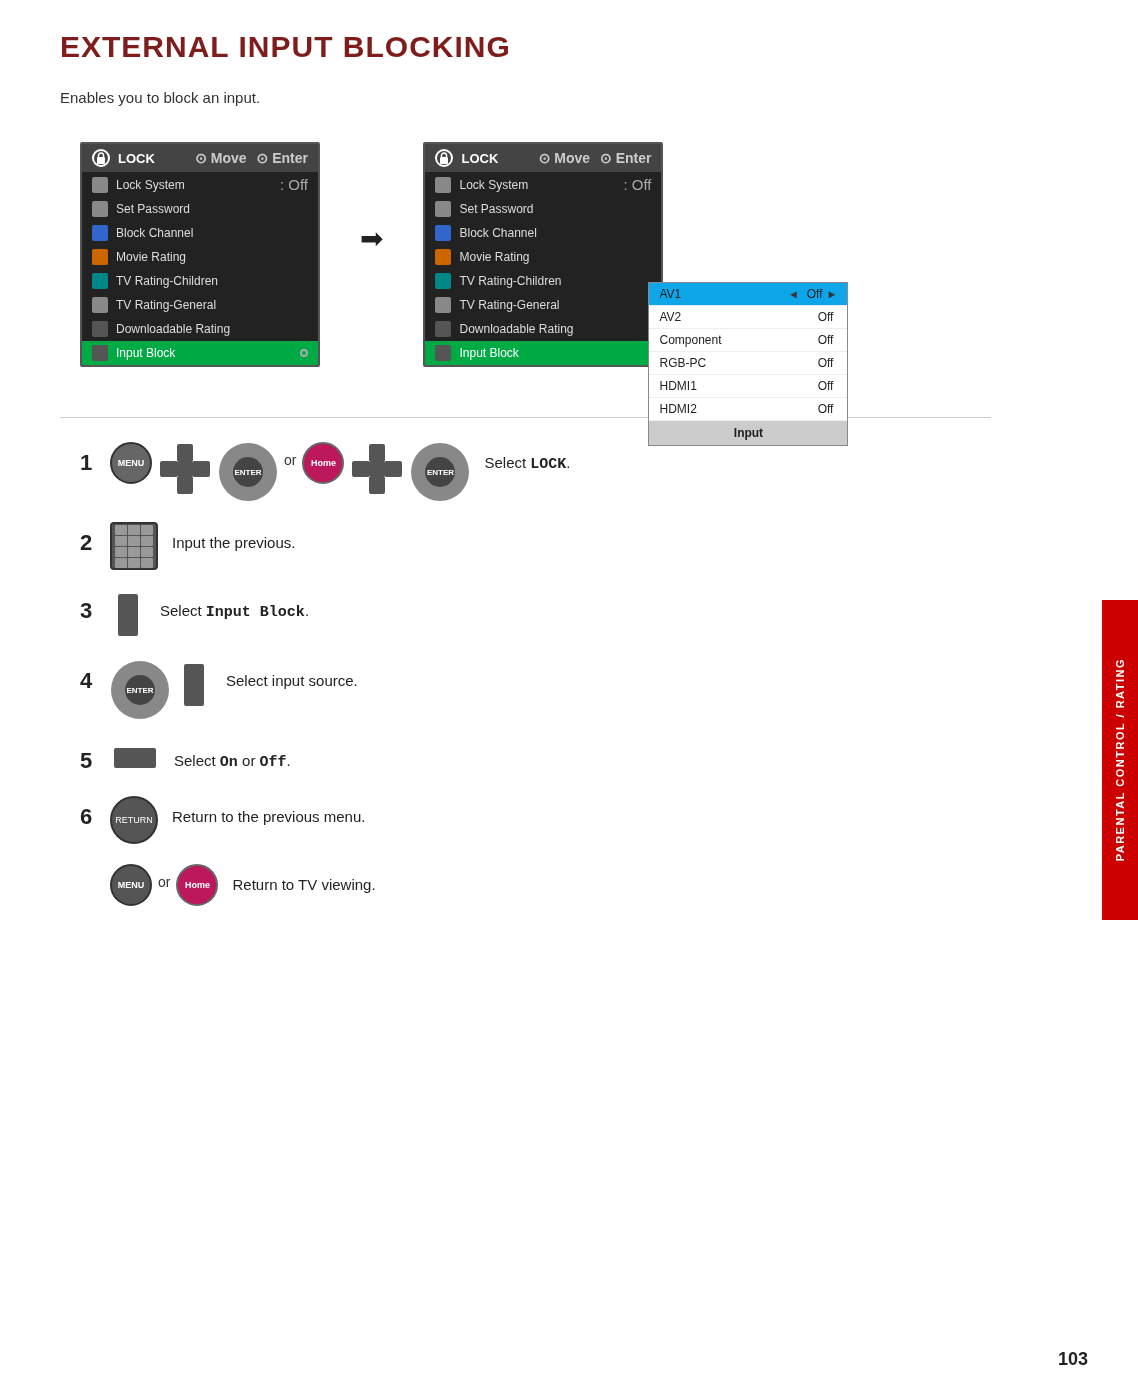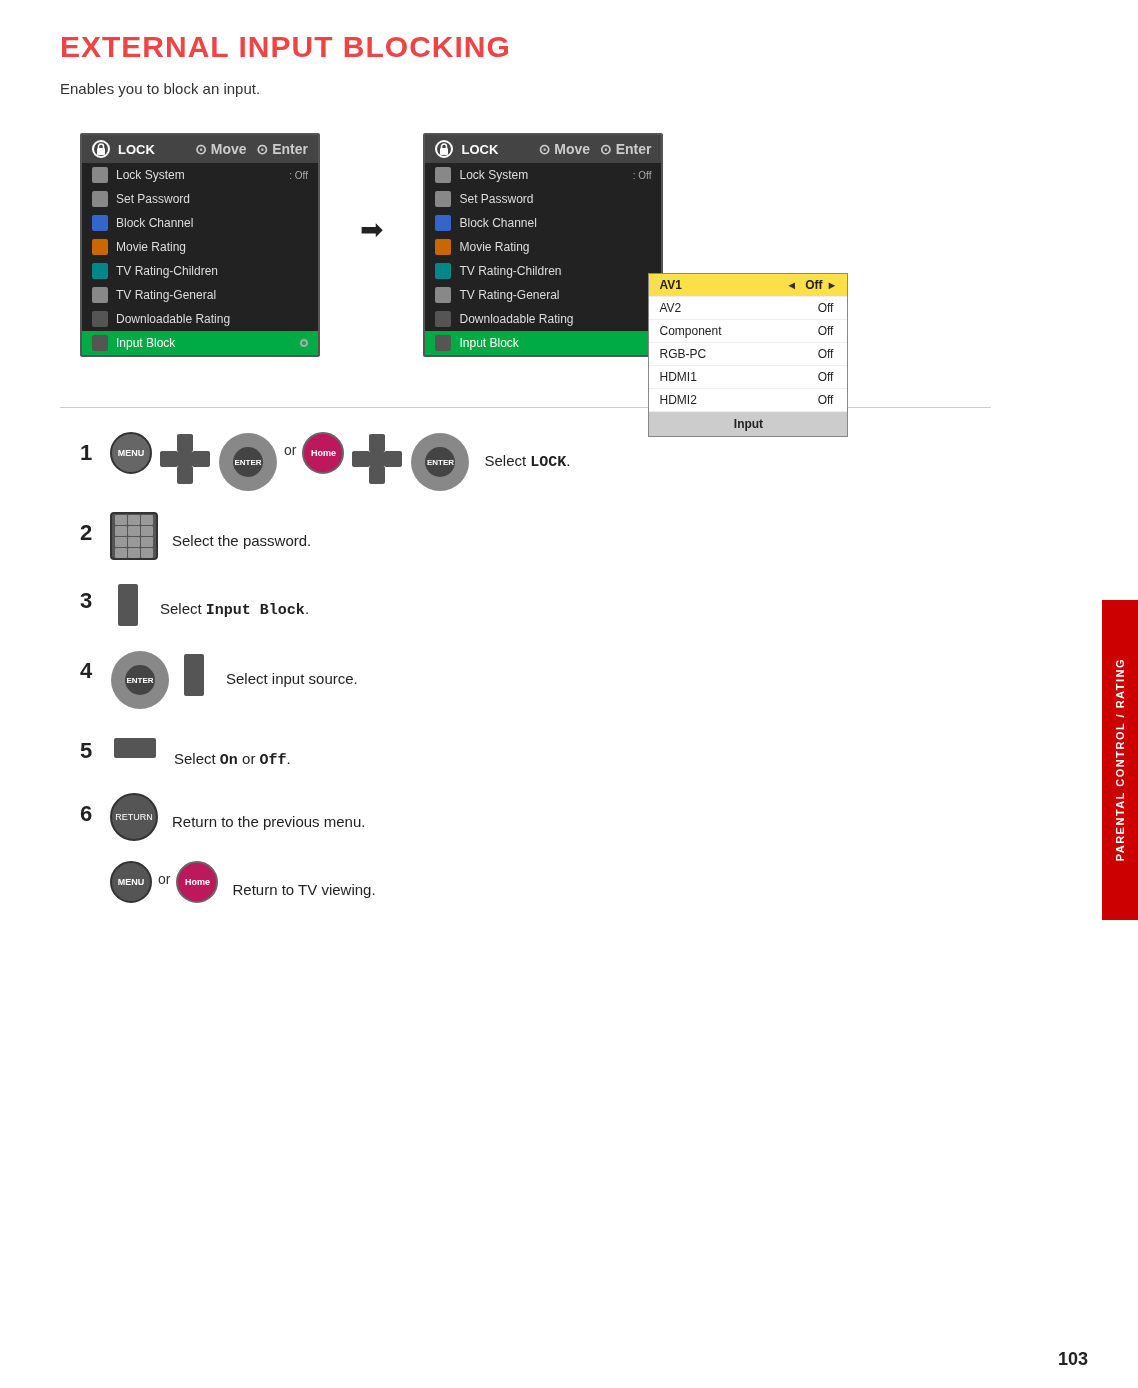--- a/index.html
+++ b/index.html
@@ -48,23 +48,23 @@
     
     .main-content {
       padding: 30px 60px 60px 60px;
       width: 1100px;
     }
 
     
     .page-title {
       font-size: 30px;
       font-weight: 900;
-      color: #ef4444;
+      color: #7f1d1d;
       letter-spacing: 1px;
-      margin-bottom: 16px;
+      margin-bottom: 25px;
       text-transform: uppercase;
     }
 
     .subtitle {
       font-size: 15px;
       color: #333;
       margin-bottom: 36px;
     }
 
     
@@ -151,21 +151,21 @@
     }
     .item-icon.blue { background: #3366cc; }
     .item-icon.orange { background: #cc6600; }
     .item-icon.gray { background: #888; }
     .item-icon.dark { background: #555; }
     .item-icon.teal { background: #008888; }
 
     .item-value {
       margin-left: auto;
       color: #aaa;
-      font-size: 10px;
+      font-size: 15px;
     }
     .item-dot {
       margin-left: auto;
     }
     .circle-dot {
       width: 8px;
       height: 8px;
       border: 2px solid #aaa;
       border-radius: 50%;
     }
@@ -186,22 +186,22 @@
       z-index: 10;
     }
     .sub-popup-row {
       display: flex;
       align-items: center;
       padding: 4px 10px;
       font-size: 12px;
       border-bottom: 1px solid #eee;
     }
     .sub-popup-row.header-row {
-      background: #fde047;
-      font-weight: bold;
+      background: #0ea5e9;
+      font-weight: normal;
     }
     .sub-popup-label {
       flex: 1;
       color: #222;
     }
     .sub-popup-arrow-left {
       margin-right: 4px;
       color: #333;
       font-size: 11px;
     }
@@ -413,21 +413,21 @@
     .lr-center {
       width: 16px;
       height: 20px;
       background: #555;
       border-radius: 2px;
     }
 
     .step-text {
       font-size: 15px;
       color: #222;
-      margin-top: 18px;
+      margin-top: 10px;
       line-height: 1.5;
     }
     .step-text .bold-mono {
       font-family: 'Courier New', monospace;
       font-weight: bold;
       font-size: 15px;
     }
 
     .or-text {
       font-size: 14px;
@@ -689,21 +689,21 @@
           <div class="numpad-cell"></div>
           <div class="numpad-cell"></div>
           <div class="numpad-cell"></div>
           <div class="numpad-cell"></div>
           <div class="numpad-cell"></div>
           <div class="numpad-cell"></div>
           <div class="numpad-cell"></div>
           <div class="numpad-cell"></div>
         </div>
       </div>
-      <span class="step-text">Select the password.</span>
+      <span class="step-text">Input the previous.</span>
     </div>
 
     <div class="step-row">
       <span class="step-number">3</span>
       <div class="updown-dpad">
         <div class="ud-arm up-arm"></div>
         <div class="ud-center"></div>
         <div class="ud-arm down-arm"></div>
       </div>
       <span class="step-text">Select <span class="bold-mono">Input Block</span>.</span>

